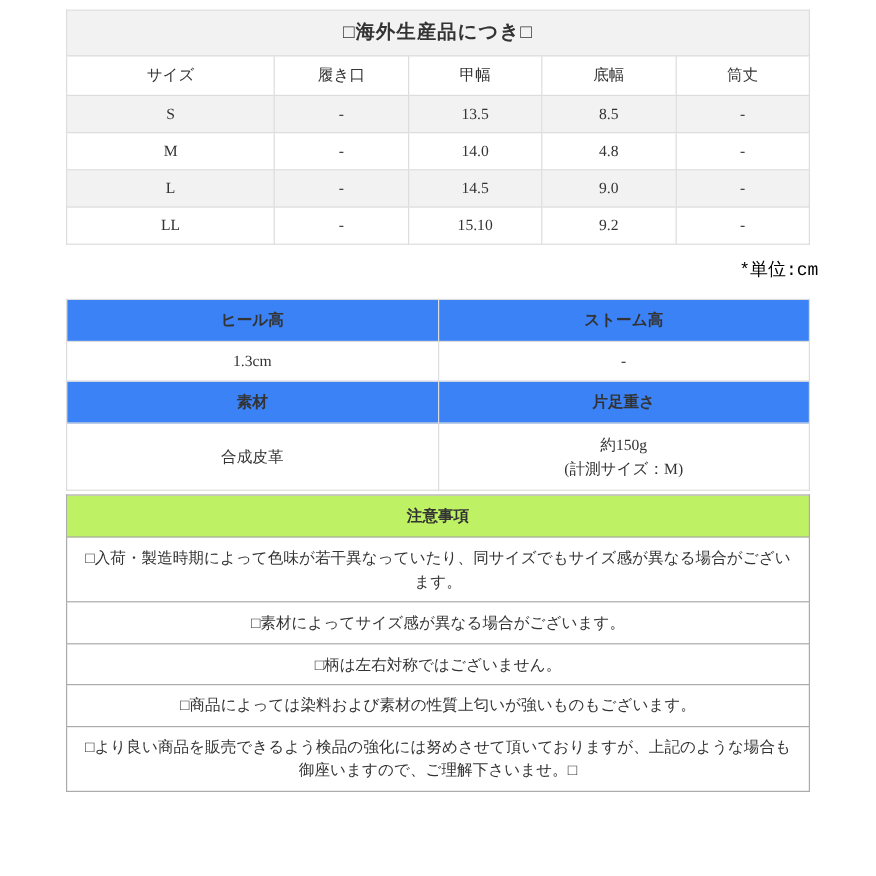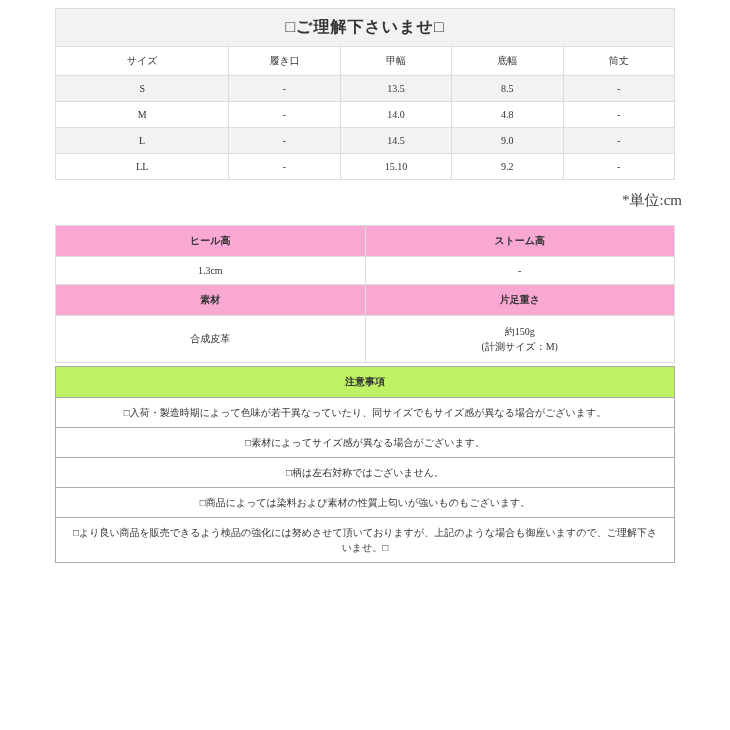--- a/index.html
+++ b/index.html
@@ -3,29 +3,29 @@
 <meta charset="utf-8">
 <style>
   html,body{margin:0;padding:0;}
   body{
     width:730px;height:730px;overflow:hidden;
     background:#ffffff;color:#333;
     font-family:"Liberation Serif","DejaVu Sans","Liberation Sans",sans-serif;
   }
   .wrap{padding-top:8px;}
   table{border-collapse:collapse;width:620px;margin:0 auto;table-layout:fixed;}
-  td{border:1px solid #ddd;text-align:center;font-size:10px;padding:7px 4px;color:#333;}
+  td{border:1px solid #ddd;text-align:center;font-size:13px;padding:7px 4px;color:#333;}
   
   .spec .title-cell{font-weight:bold;font-size:16px;background:#f2f2f2;padding:8px 4px;letter-spacing:1px;}
   .spec tr.stripe td{background:#f2f2f2;}
   
-  .unit{width:634px;margin:11px auto 15px;text-align:right;font-size:15px;color:#404040;}
+  .unit{width:634px;margin:11px auto 15px;text-align:right;font-size:15px;color:#000000;font-family:Liberation Mono, monospace;}
   
   .detail td{padding:8px 4px;}
-  .detail td.hdr{font-weight:bold;background:#f9a8d4;}
+  .detail td.hdr{font-weight:bold;background:#3b82f6;}
   .multiline{white-space:pre-line;line-height:1.5;padding:6px 4px;}
   
   .notes{margin-top:3px;}
   .notes td{border:1px solid #aaa;}
   .notes td.hdr{font-weight:bold;background:#bef264;padding:8px 4px;}
   .notes td.note{text-align:center;padding:7px 12px;line-height:1.5;background:#fff;}
 </style>
 </head>
 <body>
 
@@ -34,21 +34,21 @@
   <table class="spec">
     <colgroup>
       <col style="width:28%">
         <col style="width:18%">
         <col style="width:18%">
         <col style="width:18%">
         <col style="width:18%">
     </colgroup>
     <tbody>
       <tr class="stripe">
-        <td colspan="5" class="title-cell">□ご理解下さいませ□</td>
+        <td colspan="5" class="title-cell">□海外生産品につき□</td>
       </tr>
       <tr>
         <td>サイズ</td>
         <td>履き口</td>
         <td>甲幅</td>
         <td>底幅</td>
         <td>筒丈</td>
       </tr>
       <tr class="stripe">
         <td>S</td>

